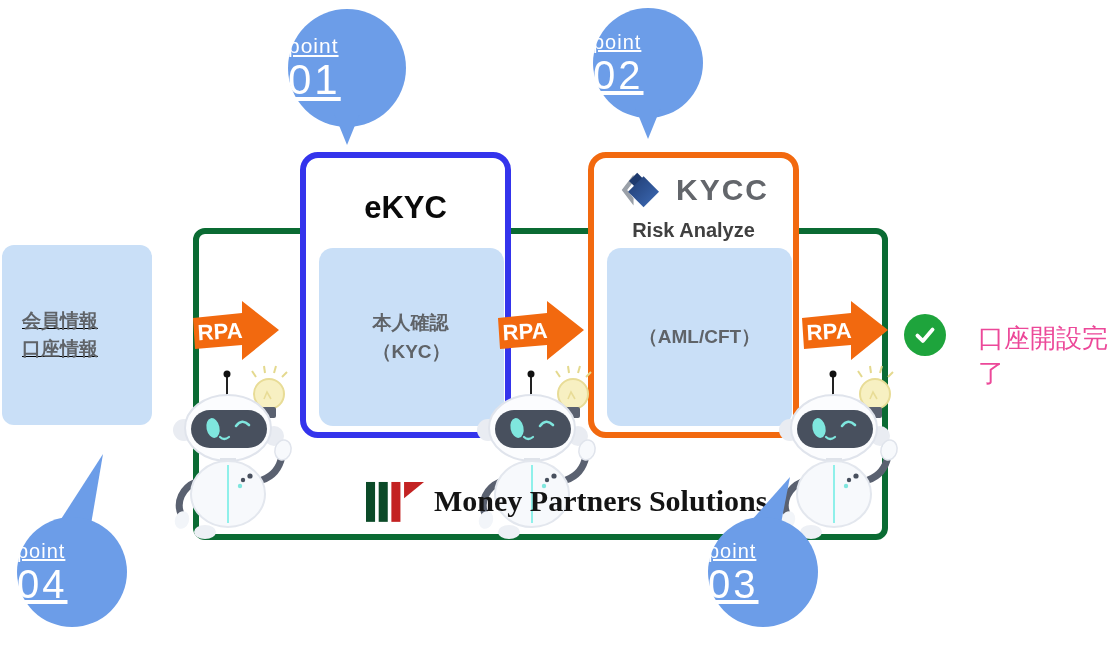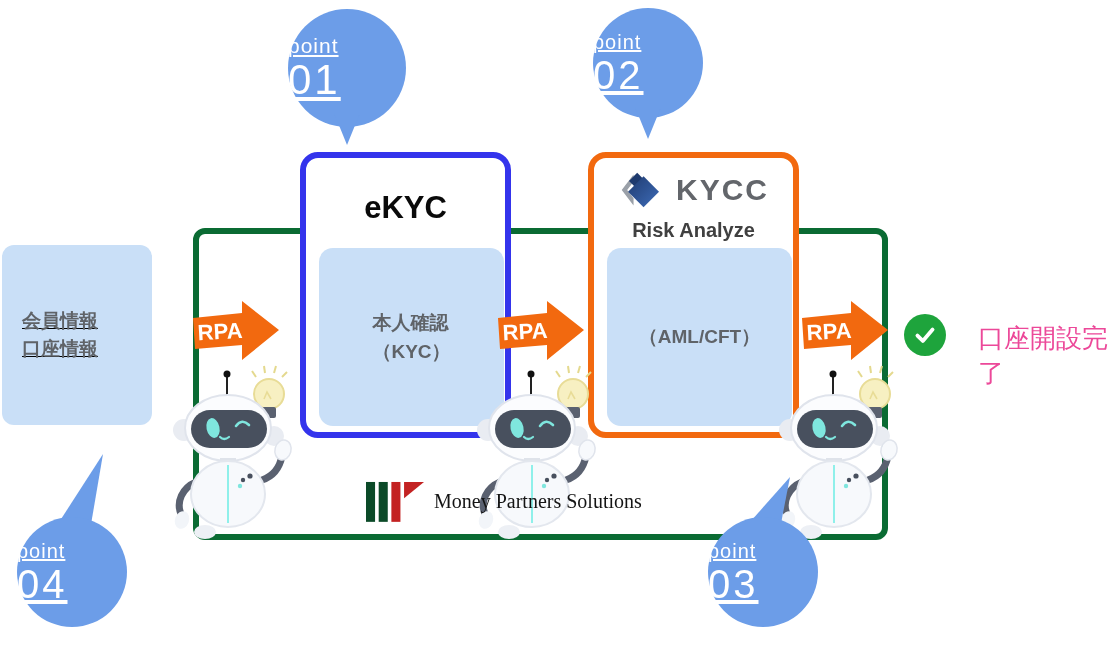--- a/index.html
+++ b/index.html
@@ -43,21 +43,21 @@
   
   .check-circle { position:absolute; left:904px; top:314px; width:42px; height:42px; border-radius:50%;
                   background:#1EA43C; display:flex; align-items:center; justify-content:center; z-index:2; }
   .check-circle svg { width:26px; height:26px; }
   .done-label { position:absolute; left:978px; top:321px; font-size:26px; font-weight:normal;
                 color:#ec4899; z-index:2; }
 
   
   .mps-logo { position:absolute; left:366px; top:478px; display:flex; align-items:center; gap:10px; z-index:3; }
   .mps-bars { width:58px; height:46px; }
-  .mps-text { font-family:"Liberation Serif", serif; font-weight:normal; font-size:20px; color:#141414; }
+  .mps-text { font-family:"Liberation Serif", serif; font-weight:bold; font-size:30px; color:#141414; }
 
   
   .bubble { position:absolute; background:#6C9DE8; border-radius:50%; display:flex; flex-direction:column;
             align-items:flex-start; justify-content:center; color:#fff; z-index:5;text-decoration:underline; }
   .bubble .pt  { font-size:20px; font-weight:300; line-height:1.15; letter-spacing:1px; }
   .bubble .num { font-size:40px; font-weight:300; line-height:1.05; letter-spacing:3px; }
   .b1 { left:288px; top:9px;  width:118px; height:118px; }
   .b1 .pt { font-size:21px; } .b1 .num { font-size:42px; }
   .b2 { left:593px; top:8px;  width:110px; height:110px; }
   .b3 { left:708px; top:517px; width:110px; height:110px; }

